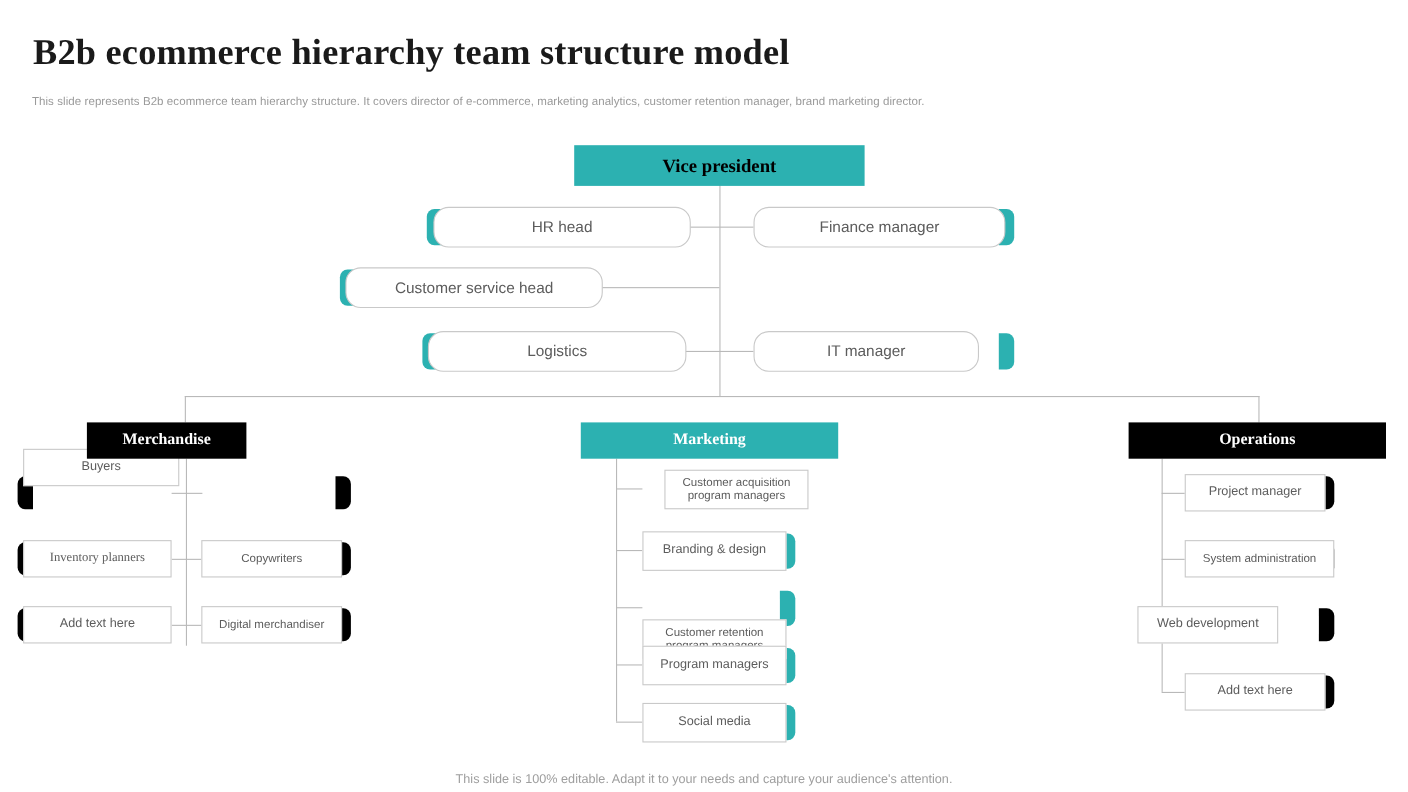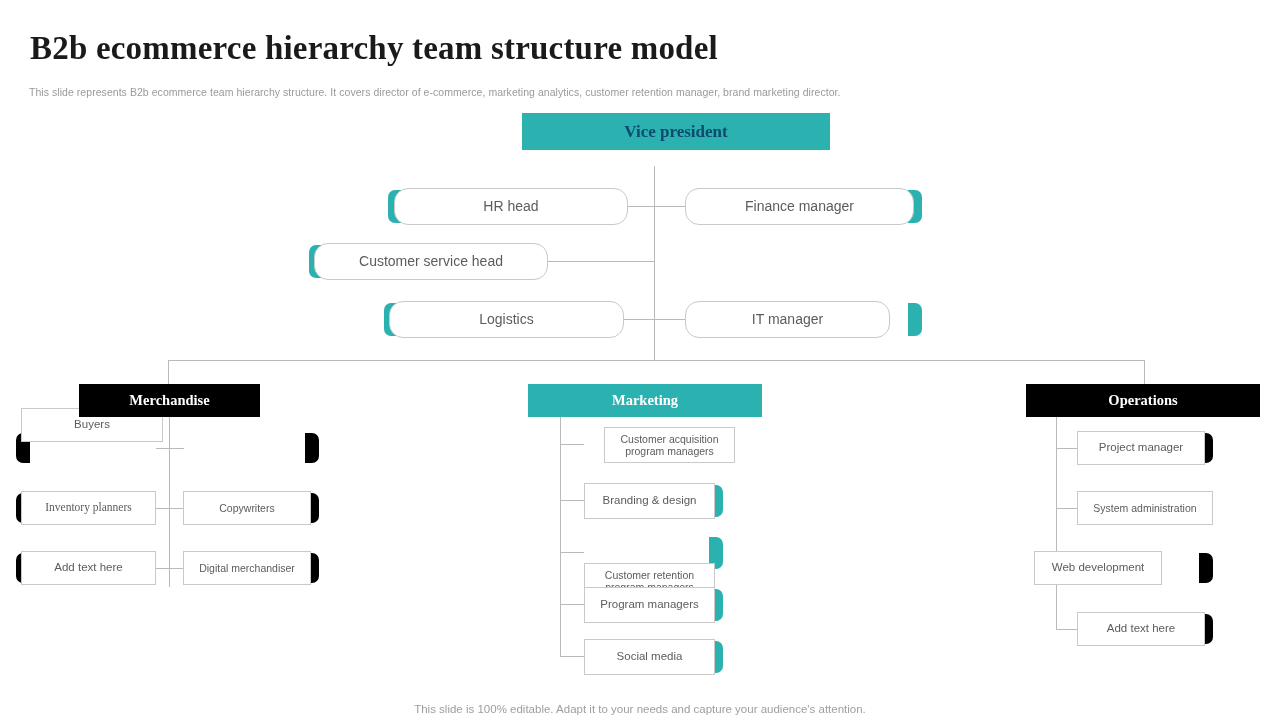--- a/index.html
+++ b/index.html
@@ -82,25 +82,25 @@
   }
   .tab.left  { border-radius: 7px 0 0 7px; }
   .tab.right { border-radius: 0 7px 7px 0; }
   .tab.teal  { background: #2cb1b1; }
   .tab.black { background: #000000; }
 
   
   .vp-box {
     position: absolute;
     left: 522px;
-    top: 113px;
-    width: 308px;
+    top: 132px;
+    width: 264px;
     height: 37px;
     background: #2cb1b1;
-    color: #0c4a6e;
+    color: #000000;
     font-family: "Liberation Serif", serif;
     font-weight: 700;
     font-size: 17px;
     display: flex;
     align-items: center;
     justify-content: center;
     z-index: 5;
   }
 
   .lvl-box { font-size: 14px; border-radius: 14px; }
@@ -157,21 +157,21 @@
 
   <div class="tab left teal" style="left:309px; top:245px; height:33px;"></div>
   <div class="node lvl-box" style="left:314px; top:243px; width:234px; height:37px;">Customer service head</div>
 
   <div class="tab left teal" style="left:384px; top:303px; height:33px;"></div>
   <div class="node lvl-box" style="left:389px; top:301px; width:235px; height:37px;">Logistics</div>
 
   <div class="tab right teal" style="left:908px; top:303px; height:33px;"></div>
   <div class="node lvl-box" style="left:685px; top:301px; width:205px; height:37px;">IT manager</div>
 
-  <div class="dept-head black" style="left:79px; top:384px; width:181px;">Merchandise</div>
+  <div class="dept-head black" style="left:79px; top:384px; width:145px;">Merchandise</div>
 
   <div class="ln v" style="left:169px; top:417px; height:170px;"></div>
 
   <div class="ln h" style="left:156px; top:448px; width:14px;"></div>
   <div class="tab left black" style="left:16px; top:433px; height:30px;"></div>
   <div class="node leaf" style="left:21px; top:408px; width:142px; height:34px;">Buyers</div>
 
   <div class="ln h" style="left:156px; top:508px; width:14px;"></div>
   <div class="tab left black" style="left:16px; top:493px; height:30px;"></div>
   <div class="node leaf" style="left:21px; top:491px; width:135px; height:34px;font-family:Liberation Serif, serif;">Inventory planners</div>

